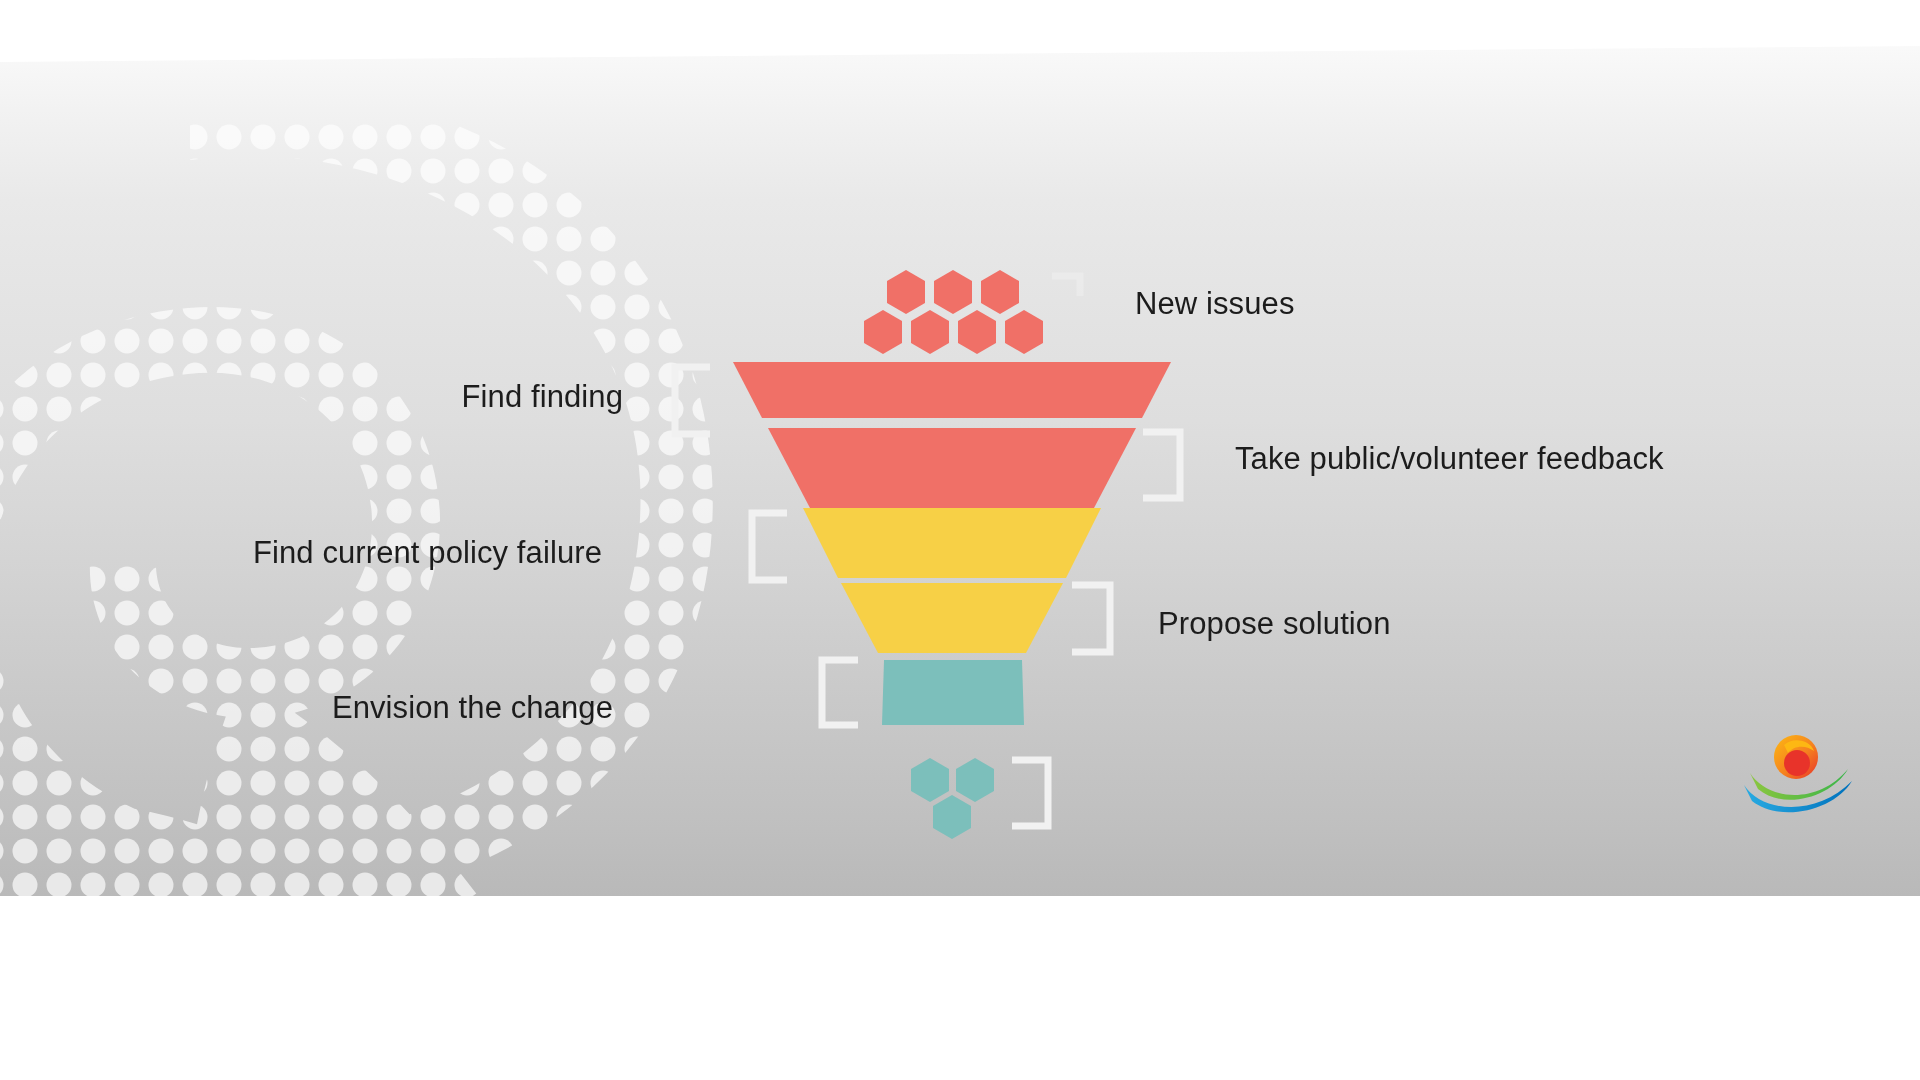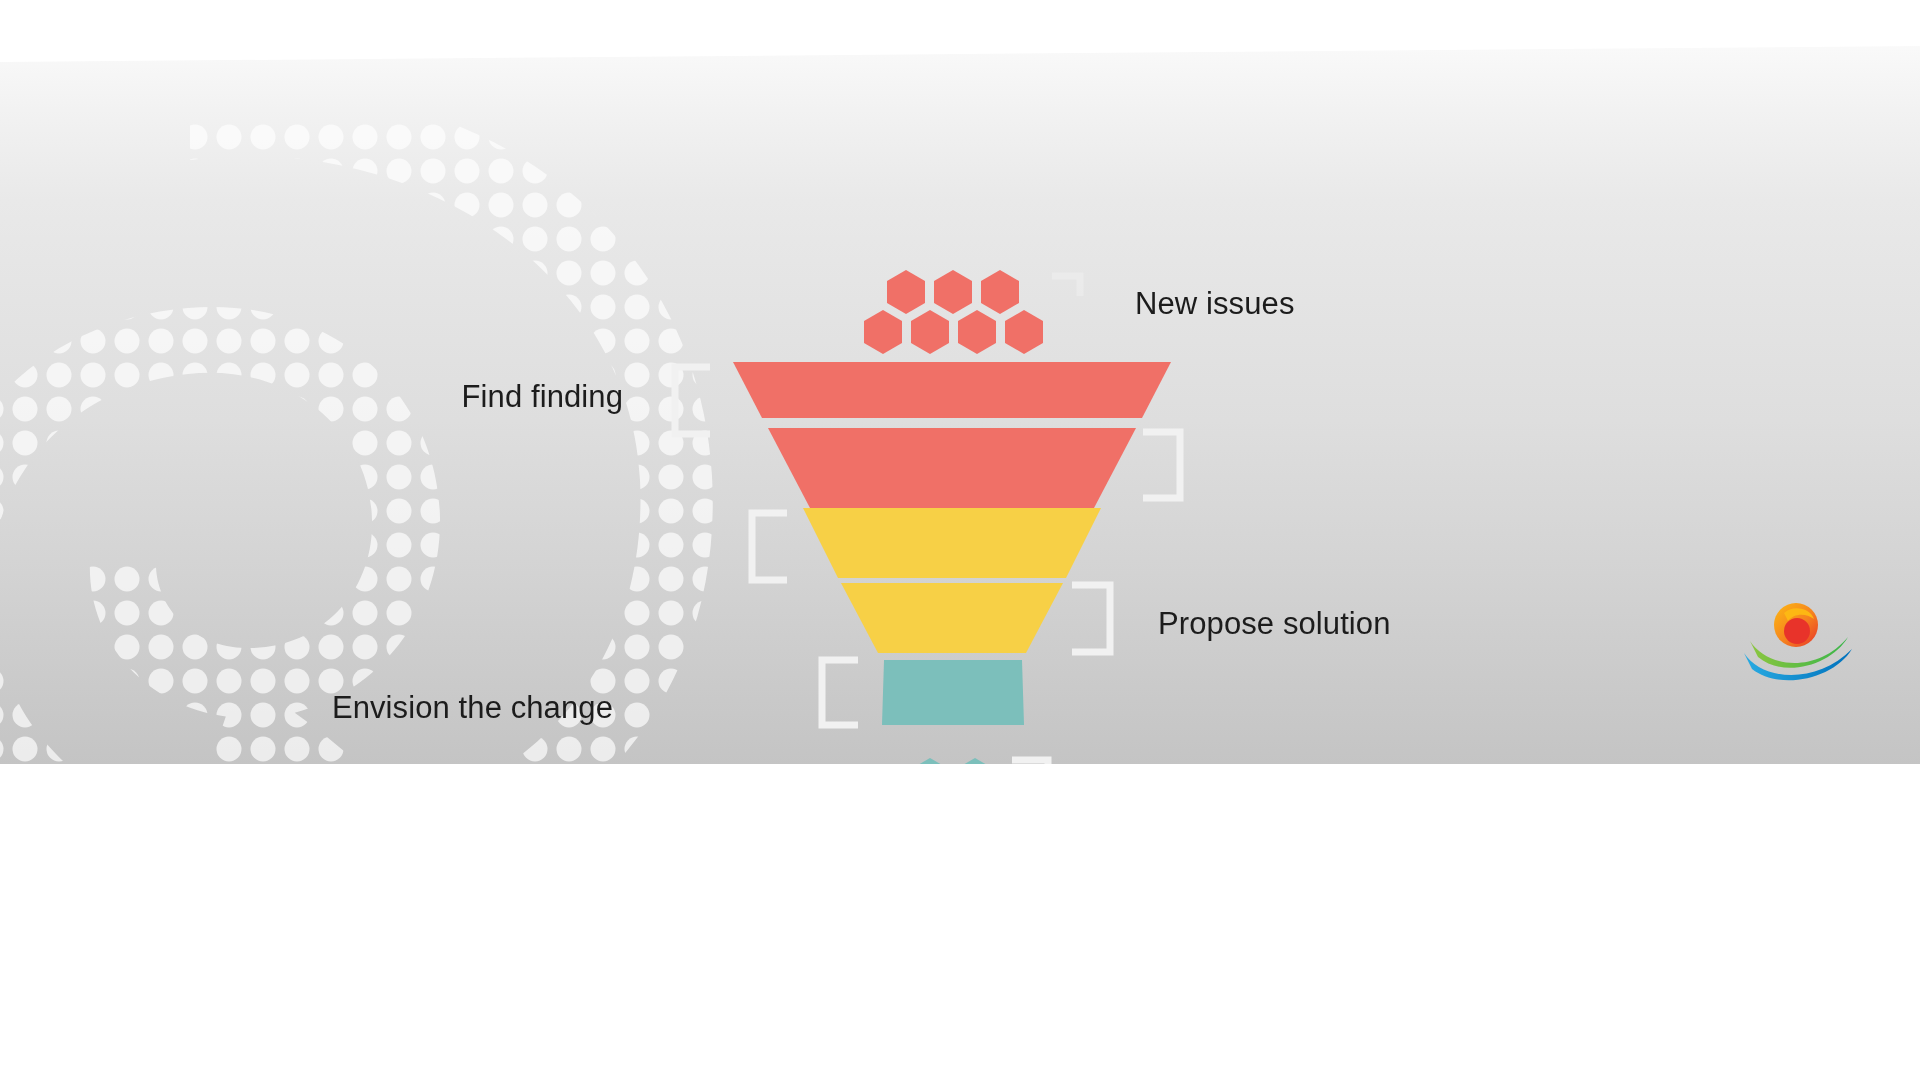--- a/index.html
+++ b/index.html
@@ -6,21 +6,21 @@
   html,body { width:1920px; height:1080px; overflow:hidden; }
   body {
     font-family:"Liberation Sans", sans-serif;
     background:#ffffff;
     position:relative;
   }
 
   
   #slide {
     position:absolute; inset:0;
-    width:1920px; height:764px;
+    width:1920px; height:896px;
     background:
       linear-gradient(to bottom,
         #ffffff 0px,
         #fafafa 40px,
         #f2f2f2 110px,
         #e9e9e9 200px,
         #e4e4e4 300px,
         #dedede 420px,
         #d4d4d4 560px,
         #c9c9c9 700px,
@@ -164,21 +164,23 @@
       <path d="M 1012 760 L 1048 760 L 1048 826 L 1012 826"></path>
 
       <path d="M 1052 276 L 1080 276 L 1080 296" opacity=".45"></path>
     </g>
   </svg>
 
   <div class="label right" style="left:1135px; top:287px;">New issues</div>
 
   <div class="label left" style="right:1297px; top:380px;">Find finding</div>
 
-
+  <div class="label right" style="left:1235px; top:442px;">Take public/volunteer feedback</div>
+
+  <div class="label left" style="right:1318px; top:536px;">Find current policy failure</div>
 
   <div class="label right" style="left:1158px; top:599px;margin-top:8px;">Propose solution</div>
 
   <div class="label left" style="right:1307px; top:691px;">Envision the change</div>
 
 
   <svg id="logo" viewBox="0 0 118 95" xmlns="http://www.w3.org/2000/svg">
     <defs>
       <linearGradient id="gOrange" x1="0" y1="0" x2="1" y2="1">
         <stop offset="0%" stop-color="#FDB913"></stop>

